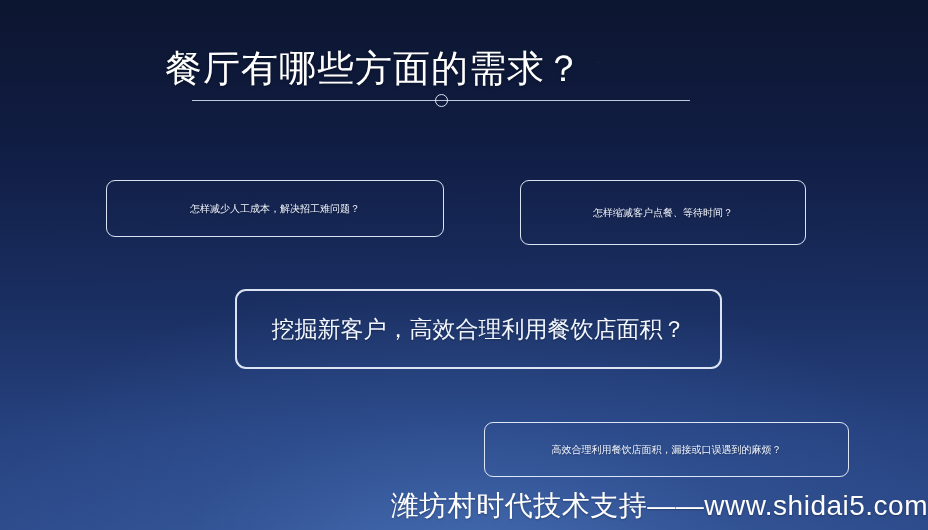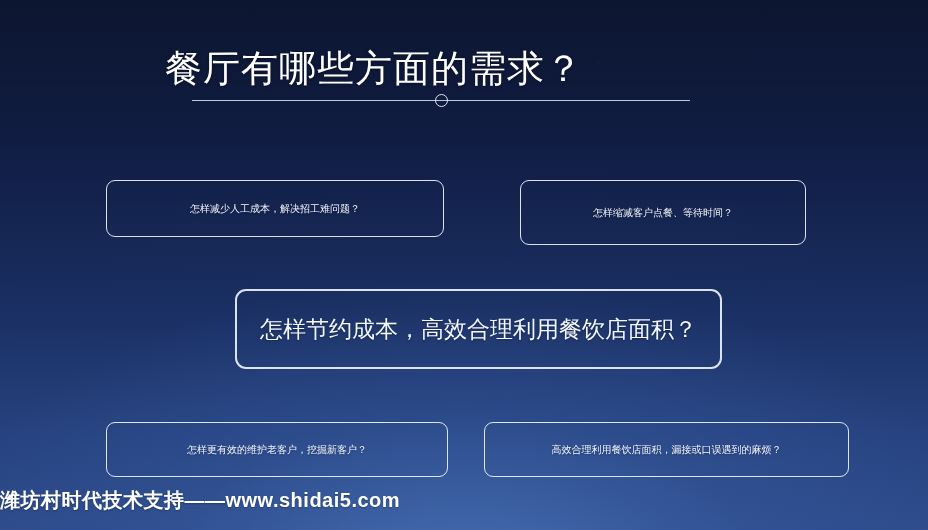--- a/index.html
+++ b/index.html
@@ -118,24 +118,24 @@
                     border-width: 2px; border-radius: 11px; font-size: 23px; }
   #box-customers  { left: 106px; top: 422px; width: 342px; height: 55px; }
   #box-takeaway   { left: 484px; top: 422px; width: 365px; height: 55px; }
 
   
   .footer {
     position: absolute;
     left: 0;
     top: 487px;
     width: 928px;
-    text-align: left;
+    text-align: right;
     color: #ffffff;
-    font-size: 20px;
-    font-weight: 700;
+    font-size: 28px;
+    font-weight: 400;
     letter-spacing: .5px;
     white-space: nowrap;
     text-shadow: 0 1px 2px rgba(0,0,0,.28);
   }
 </style>
 </head>
 <body>
 
 <div class="slide">
 
@@ -150,26 +150,23 @@
 
   <div class="qbox small" id="box-cost">
     <span>怎样减少人工成本，解决招工难问题？</span>
   </div>
 
   <div class="qbox small" id="box-order">
     <span>怎样缩减客户点餐、等待时间？</span>
   </div>
 
   <div class="qbox" id="box-area">
-    <span>怎样节约成本，高效合理利用餐饮店面积？</span>
+    <span>挖掘新客户，高效合理利用餐饮店面积？</span>
   </div>
 
-  <div class="qbox small" id="box-customers">
-    <span>怎样更有效的维护老客户，挖掘新客户？</span>
-  </div>
 
   <div class="qbox small" id="box-takeaway">
     <span>高效合理利用餐饮店面积，漏接或口误遇到的麻烦？</span>
   </div>
 
   <div class="footer">潍坊村时代技术支持——www.shidai5.com</div>
 
 </div>
 
 </body></html>

